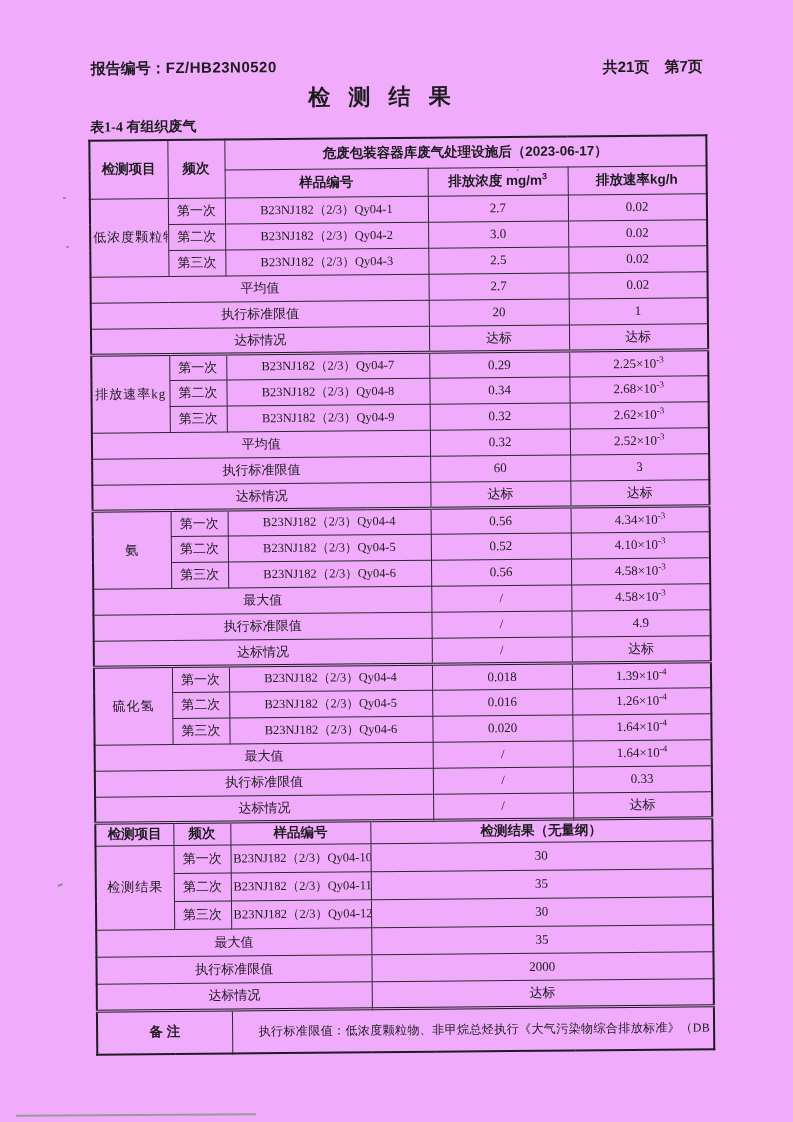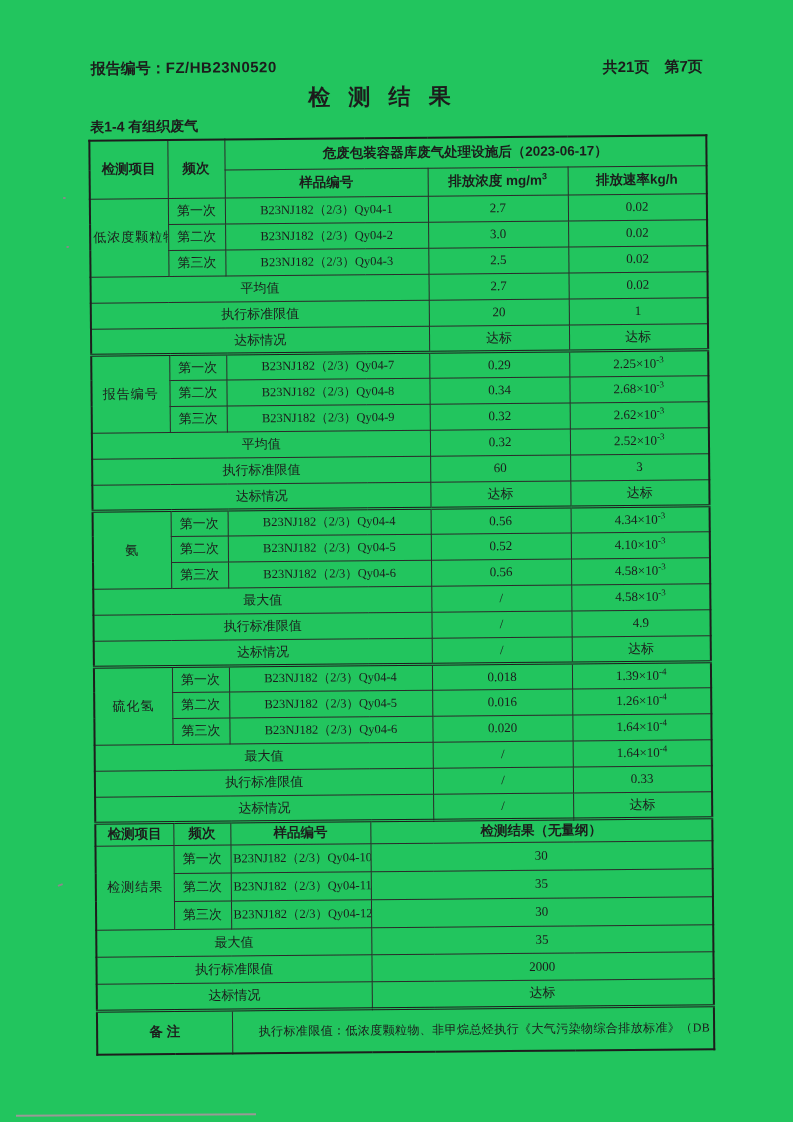--- a/index.html
+++ b/index.html
@@ -1,32 +1,32 @@
 <!DOCTYPE html>
 <html><head>
 <meta charset="utf-8">
 <style>
   html,body{margin:0;padding:0;}
   .page{
     position:relative;
     width:793px;height:1122px;
-    background:#22c55e;
+    background:#f0abfc;
     overflow:hidden;
     font-family:"Liberation Serif", serif;
     color:#1c1c1c;
   }
   .sheet{position:absolute;left:0;top:0;width:793px;height:1122px;
     transform:rotate(-0.5deg);transform-origin:400px 560px;}
   .report-line{position:absolute;left:95px;top:57px;font-family:"Liberation Sans",sans-serif;font-size:15px;white-space:nowrap;}
   .report-line .lab{font-weight:bold;}
   .report-line .val{font-weight:600;letter-spacing:0.5px;}
   .pagination{position:absolute;right:86px;top:60px;font-family:"Liberation Sans",sans-serif;font-size:15px;font-weight:600;white-space:nowrap;}
   .doc-title{position:absolute;left:0;right:20px;top:82px;text-align:center;
     font-family:"Liberation Sans",sans-serif;font-size:22px;font-weight:bold;letter-spacing:6px;}
-  .caption{position:absolute;left:94px;top:116px;font-family:Liberation Sans, sans-serif;font-size:14px;font-weight:bold;}
+  .caption{position:absolute;left:94px;top:116px;font-family:Liberation Serif, serif;font-size:14px;font-weight:bold;}
   table.res{
     position:absolute;left:92px;top:137px;
     border-collapse:collapse;table-layout:fixed;
     width:617px;
     font-size:13px;
   }
   table.res td{
     border:1px solid #2b2b2b;
     text-align:center;vertical-align:middle;
     padding:0 2px;
@@ -112,21 +112,21 @@
             <td colspan="4">执行标准限值</td>
             <td>20</td>
             <td>1</td>
           </tr>
           <tr style="height: 26px;">
             <td colspan="4">达标情况</td>
             <td>达标</td>
             <td>达标</td>
           </tr>
           <tr class="sep" style="height: 26px;">
-            <td rowspan="3" class="pn">报告编号</td>
+            <td rowspan="3" class="pn">排放速率kg</td>
             <td>第一次</td>
             <td colspan="2" class="samp">B23NJ182（2/3）Qy04-7</td>
             <td>0.29</td>
             <td>2.25×10<sup>-3</sup></td>
           </tr>
           <tr style="height: 26px;">
             <td>第二次</td>
             <td colspan="2" class="samp">B23NJ182（2/3）Qy04-8</td>
             <td>0.34</td>
             <td>2.68×10<sup>-3</sup></td>

